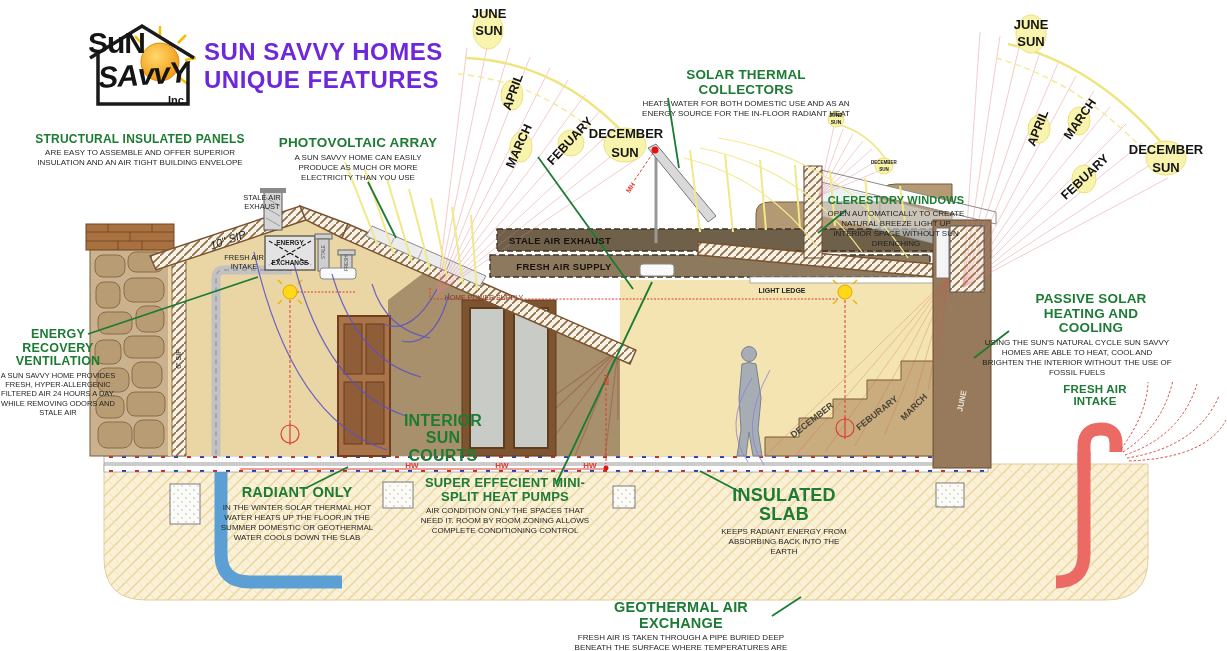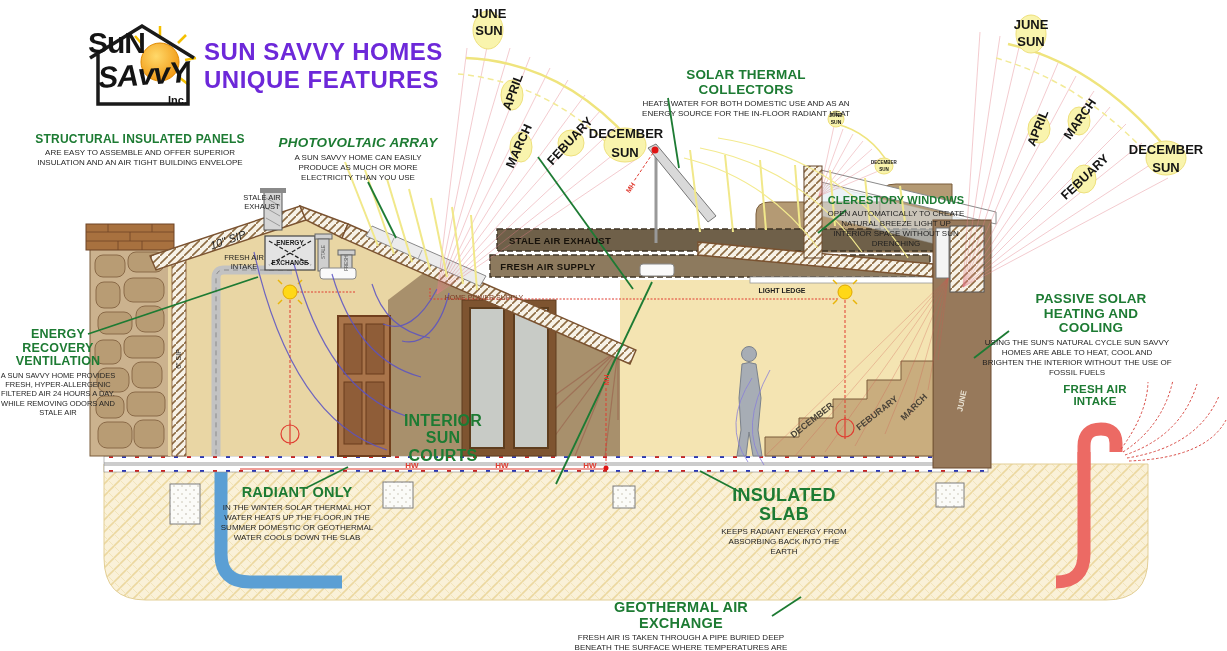--- a/index.html
+++ b/index.html
@@ -368,21 +368,21 @@
 <div class="title" style="left:204px;top:38px;">
   <div>SUN SAVVY HOMES</div>
   <div>UNIQUE FEATURES</div>
 </div>
 
 <div class="callout" style="left:140px;top:133px;width:215px;">
   <div class="co-h" style="font-size:12px;">STRUCTURAL INSULATED PANELS</div>
   <div class="co-b">ARE EASY TO ASSEMBLE AND OFFER SUPERIOR INSULATION AND AN AIR TIGHT BUILDING ENVELOPE</div>
 </div>
 <div class="callout" style="left:358px;top:136px;width:165px;">
-  <div class="co-h" style="font-size:13.5px;font-style:italic;">PHOTOVOLTAIC ARRAY</div>
+  <div class="co-h" style="font-size:13.5px;">PHOTOVOLTAIC ARRAY</div>
   <div class="co-b">A SUN SAVVY HOME CAN EASILY PRODUCE AS MUCH OR MORE ELECTRICITY THAN YOU USE</div>
 </div>
 <div class="callout" style="left:746px;top:68px;width:210px;">
   <div class="co-h" style="font-size:13.5px;">SOLAR THERMAL COLLECTORS</div>
   <div class="co-b">HEATS WATER FOR BOTH DOMESTIC USE AND AS AN ENERGY SOURCE FOR THE IN-FLOOR RADIANT HEAT</div>
 </div>
 <div class="callout" style="left:896px;top:195px;width:140px;">
   <div class="co-h" style="font-size:11px;">CLERESTORY WINDOWS</div>
   <div class="co-b">OPEN AUTOMATICALLY TO CREATE NATURAL BREEZE LIGHT UP INTERIOR SPACE WITHOUT SUN DRENCHING</div>
 </div>
@@ -390,20 +390,24 @@
   <div class="co-h" style="font-size:13.5px;margin-left:28px;">PASSIVE SOLAR HEATING AND COOLING</div>
   <div class="co-b">USING THE SUN'S NATURAL CYCLE SUN SAVVY HOMES ARE ABLE TO HEAT, COOL AND BRIGHTEN THE INTERIOR WITHOUT THE USE OF FOSSIL FUELS</div>
 </div>
 <div class="callout" style="left:58px;top:328px;width:120px;">
   <div class="co-h" style="font-size:12.5px;">ENERGY RECOVERY VENTILATION</div>
   <div class="co-b" style="font-size:7.5px;">A SUN SAVVY HOME PROVIDES FRESH, HYPER-ALLERGENIC FILTERED AIR 24 HOURS A DAY. WHILE REMOVING ODORS AND STALE AIR</div>
 </div>
 <div class="callout" style="left:297px;top:485px;width:175px;">
   <div class="co-h" style="font-size:14.5px;">RADIANT ONLY</div>
   <div class="co-b">IN THE WINTER SOLAR THERMAL HOT WATER HEATS UP THE FLOOR.IN THE SUMMER DOMESTIC OR GEOTHERMAL WATER COOLS DOWN THE SLAB</div>
+</div>
+<div class="callout" style="left:505px;top:476px;width:180px;">
+  <div class="co-h" style="font-size:13px;">SUPER EFFECIENT MINI-SPLIT HEAT PUMPS</div>
+  <div class="co-b">AIR CONDITION ONLY THE SPACES THAT NEED IT. ROOM BY ROOM ZONING ALLOWS COMPLETE CONDITIONING CONTROL</div>
 </div>
 <div class="callout" style="left:784px;top:486px;width:140px;">
   <div class="co-h" style="font-size:18px;">INSULATED SLAB</div>
   <div class="co-b">KEEPS RADIANT ENERGY FROM ABSORBING BACK INTO THE EARTH</div>
 </div>
 <div class="callout" style="left:681px;top:600px;width:215px;">
   <div class="co-h" style="font-size:14.5px;">GEOTHERMAL AIR EXCHANGE</div>
   <div class="co-b">FRESH AIR IS TAKEN THROUGH A PIPE BURIED DEEP BENEATH THE SURFACE WHERE TEMPERATURES ARE CONSTANT</div>
 </div>
 <div class="callout" style="left:1095px;top:383px;width:90px;">
@@ -411,21 +415,21 @@
 </div>
 <div class="callout" style="left:443px;top:412px;width:90px;">
   <div class="co-h" style="font-size:16px;">INTERIOR SUN COURTS</div>
 </div>
 
 <div class="sm" style="left:262px;top:203px;width:50px;white-space:normal;">STALE AIR EXHAUST</div>
 <div class="sm" style="left:244px;top:263px;width:46px;white-space:normal;">FRESH AIR INTAKE</div>
 <div class="sm" style="left:290px;top:243px;font-size:6.5px;font-weight:bold;">ENERGY</div>
 <div class="sm" style="left:290px;top:263px;font-size:6.5px;font-weight:bold;">EXCHANGE</div>
 <div class="bandtxt" style="left:560px;top:240px;">STALE AIR EXHAUST</div>
-<div class="bandtxt" style="left:548px;top:266px;">FRESH AIR SUPPLY</div>
+<div class="bandtxt" style="left:564px;top:266px;">FRESH AIR SUPPLY</div>
 <div class="sm" style="left:484px;top:298px;color:#7a3b22;font-size:7px;">HOME POWER SUPPLY</div>
 <div class="sm" style="left:782px;top:291px;font-size:7px;font-weight:bold;">LIGHT LEDGE</div>
 <div class="sm" style="left:228px;top:240px;font-size:11px;font-style:italic;transform:translate(-50%,-50%) rotate(-19deg);">10" SIP</div>
 <div class="sm" style="left:179px;top:359px;font-size:7px;transform:translate(-50%,-50%) rotate(-90deg);">6" SIP</div>
 <div class="sm" style="left:324px;top:252px;font-size:4.5px;transform:translate(-50%,-50%) rotate(-90deg);color:#555;">STALE</div>
 <div class="sm" style="left:347px;top:263px;font-size:4.5px;transform:translate(-50%,-50%) rotate(-90deg);color:#555;">FRESH</div>
 
 <div class="sm red" style="left:412px;top:466px;font-size:8px;">HW</div>
 <div class="sm red" style="left:502px;top:466px;font-size:8px;">HW</div>
 <div class="sm red" style="left:590px;top:466px;font-size:8px;">HW</div>

